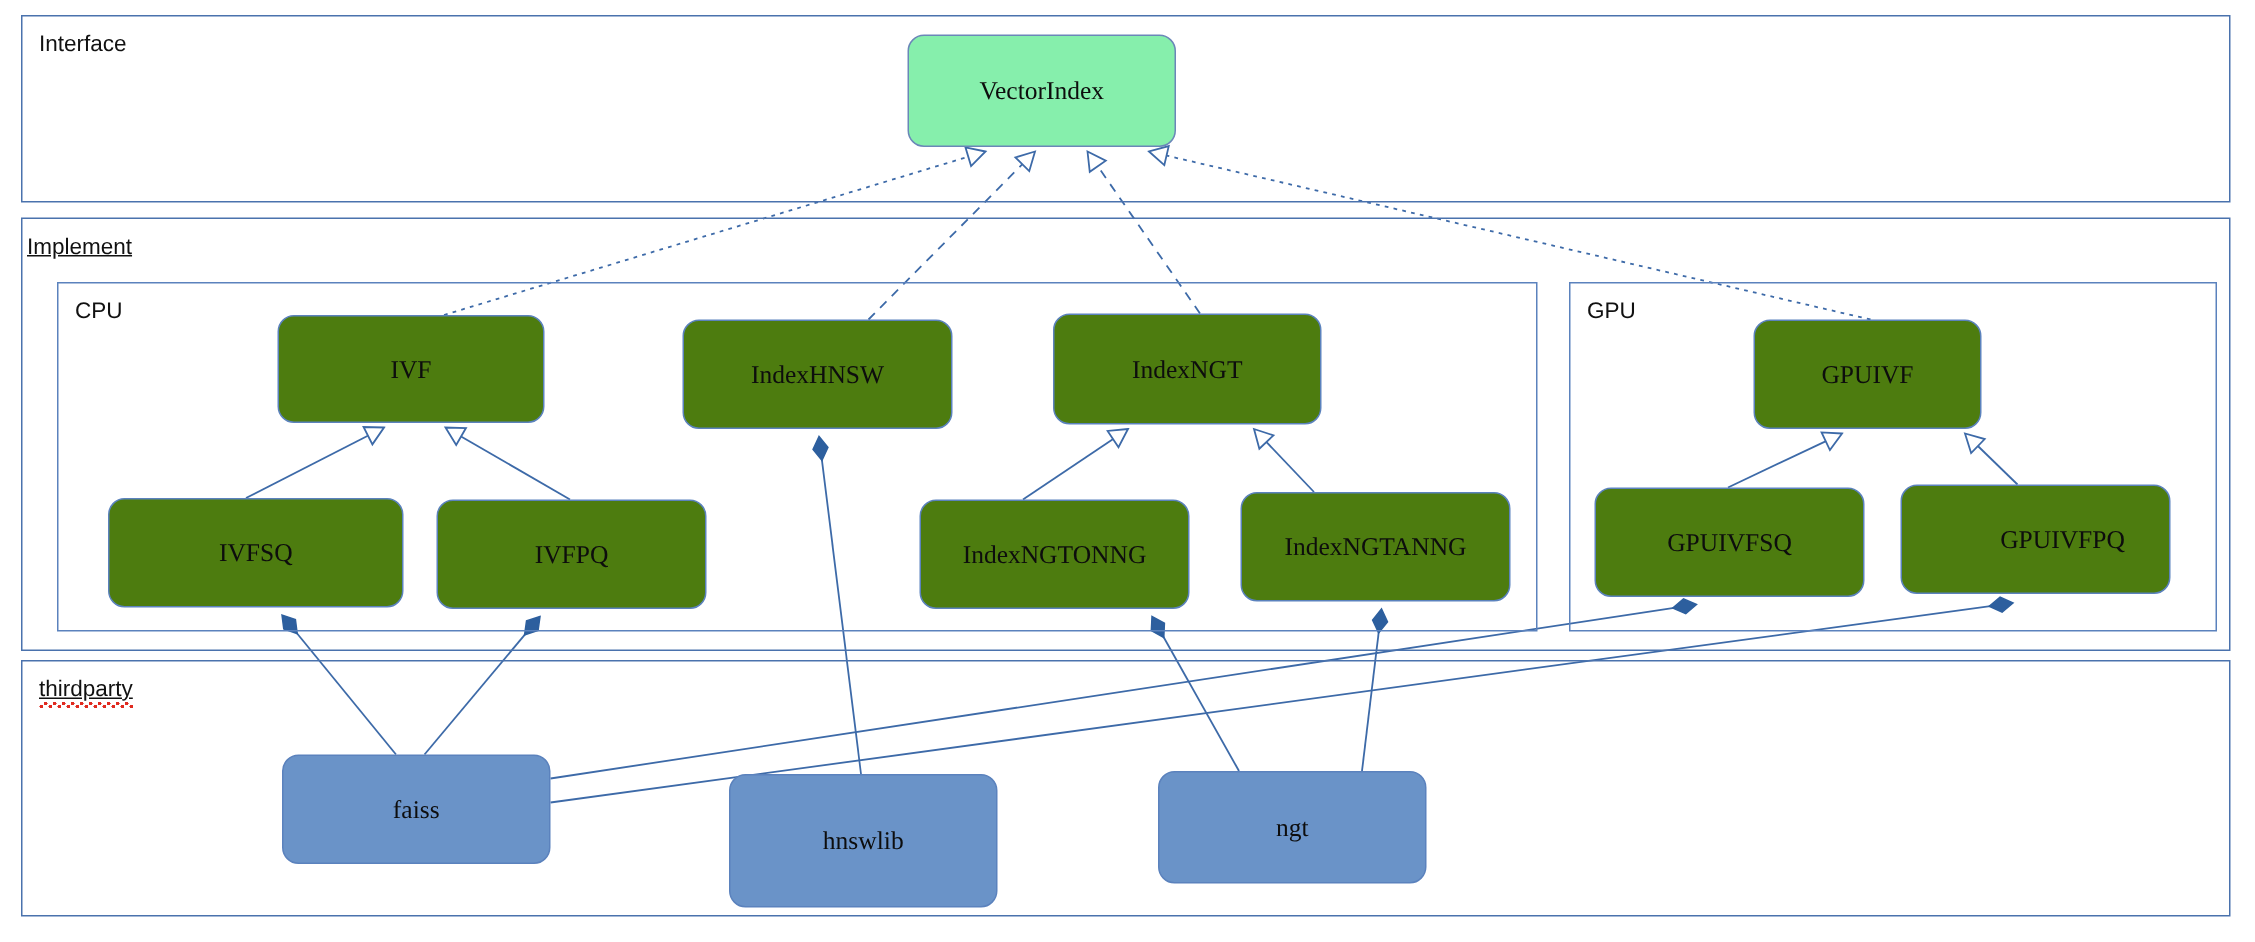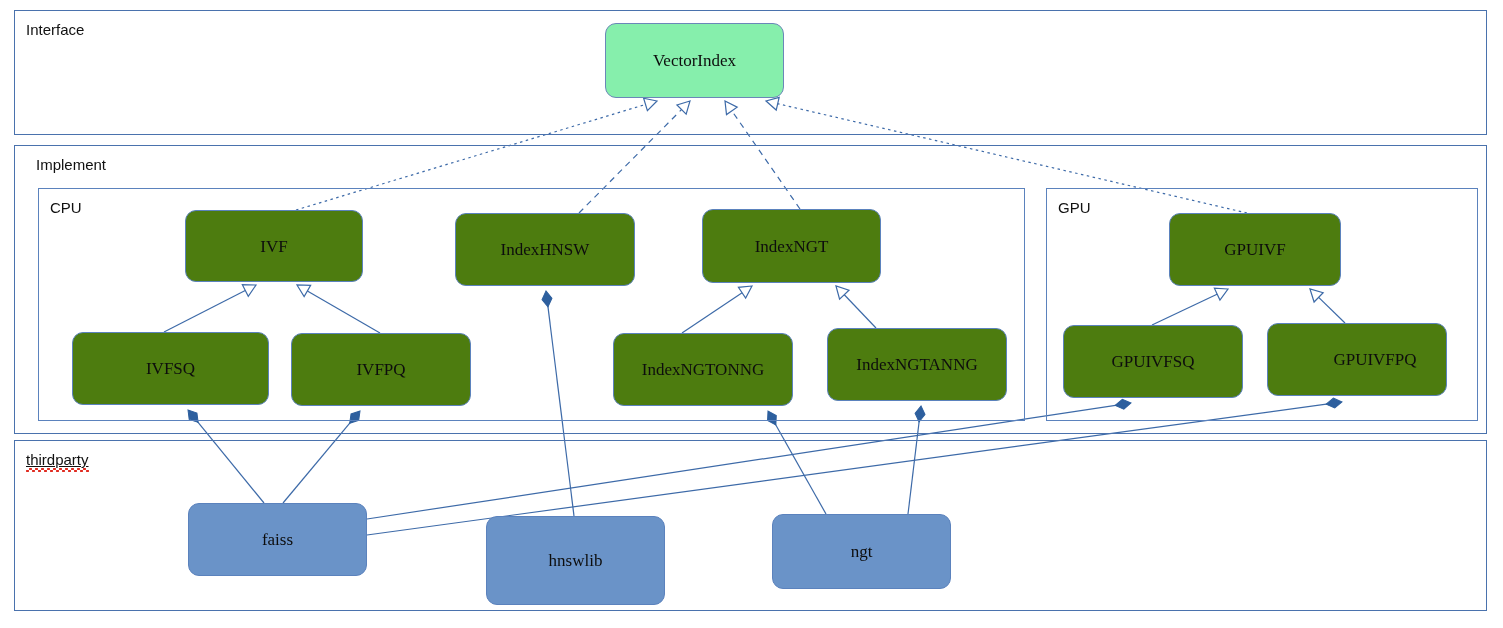--- a/index.html
+++ b/index.html
@@ -100,21 +100,21 @@
       </g>
       <g>
         <line x1="908" y1="514" x2="919.3268920773457" y2="419.8996658189739" stroke="#3d6aa8" stroke-width="1.2" fill="none"></line>
         <polygon points="0,0 -8,-5 -16,0 -8,5" fill="#2d5f9e" stroke="#2d5f9e" stroke-width="1" transform="translate(921,406) rotate(-83.13630808537296)"></polygon>
       </g>
     </svg>
   <div id="groups-layer">
       <div class="group" style="left: 14px; top: 10px; width: 1473px; height: 125px;"></div>
       <div class="group-label" style="left: 26px; top: 22px;">Interface</div>
       <div class="group" style="left: 14px; top: 145px; width: 1473px; height: 289px;"></div>
-      <div class="group-label" style="left: 36px; top: 157px;">Implement</div>
+      <div class="group-label" style="left: 18px; top: 157px; text-decoration: underline;">Implement</div>
       <div class="group sub" style="left: 38px; top: 188px; width: 987px; height: 233px;"></div>
       <div class="group-label" style="left: 50px; top: 200px;">CPU</div>
       <div class="group sub" style="left: 1046px; top: 188px; width: 432px; height: 233px;"></div>
       <div class="group-label" style="left: 1058px; top: 200px;">GPU</div>
       <div class="group" style="left: 14px; top: 440px; width: 1473px; height: 171px;"></div>
       <div class="group-label misspelled" style="left: 26px; top: 452px; position: absolute;">thirdparty<span class="squiggle"></span></div>
     </div>
   <div id="nodes-layer">
       <div class="node iface" style="left: 605px; top: 23px; width: 179px; height: 75px;">
         <span>VectorIndex</span>
@@ -133,21 +133,21 @@
       </div>
       <div class="node impl" style="left: 291px; top: 333px; width: 180px; height: 73px;">
         <span>IVFPQ</span>
       </div>
       <div class="node impl" style="left: 613px; top: 333px; width: 180px; height: 73px;">
         <span>IndexNGTONNG</span>
       </div>
       <div class="node impl" style="left: 827px; top: 328px; width: 180px; height: 73px;">
         <span>IndexNGTANNG</span>
       </div>
-      <div class="node impl" style="left: 1169px; top: 213px; width: 172px; height: 73px;">
+      <div class="node impl" style="left: 1169px; top: 213px; width: 152px; height: 73px;">
         <span>GPUIVF</span>
       </div>
       <div class="node impl" style="left: 1063px; top: 325px; width: 180px; height: 73px;">
         <span>GPUIVFSQ</span>
       </div>
       <div class="node impl" style="left: 1267px; top: 323px; width: 180px; height: 73px; padding-left: 36px;">
         <span>GPUIVFPQ</span>
       </div>
       <div class="node third" style="left: 188px; top: 503px; width: 179px; height: 73px;">
         <span>faiss</span>

